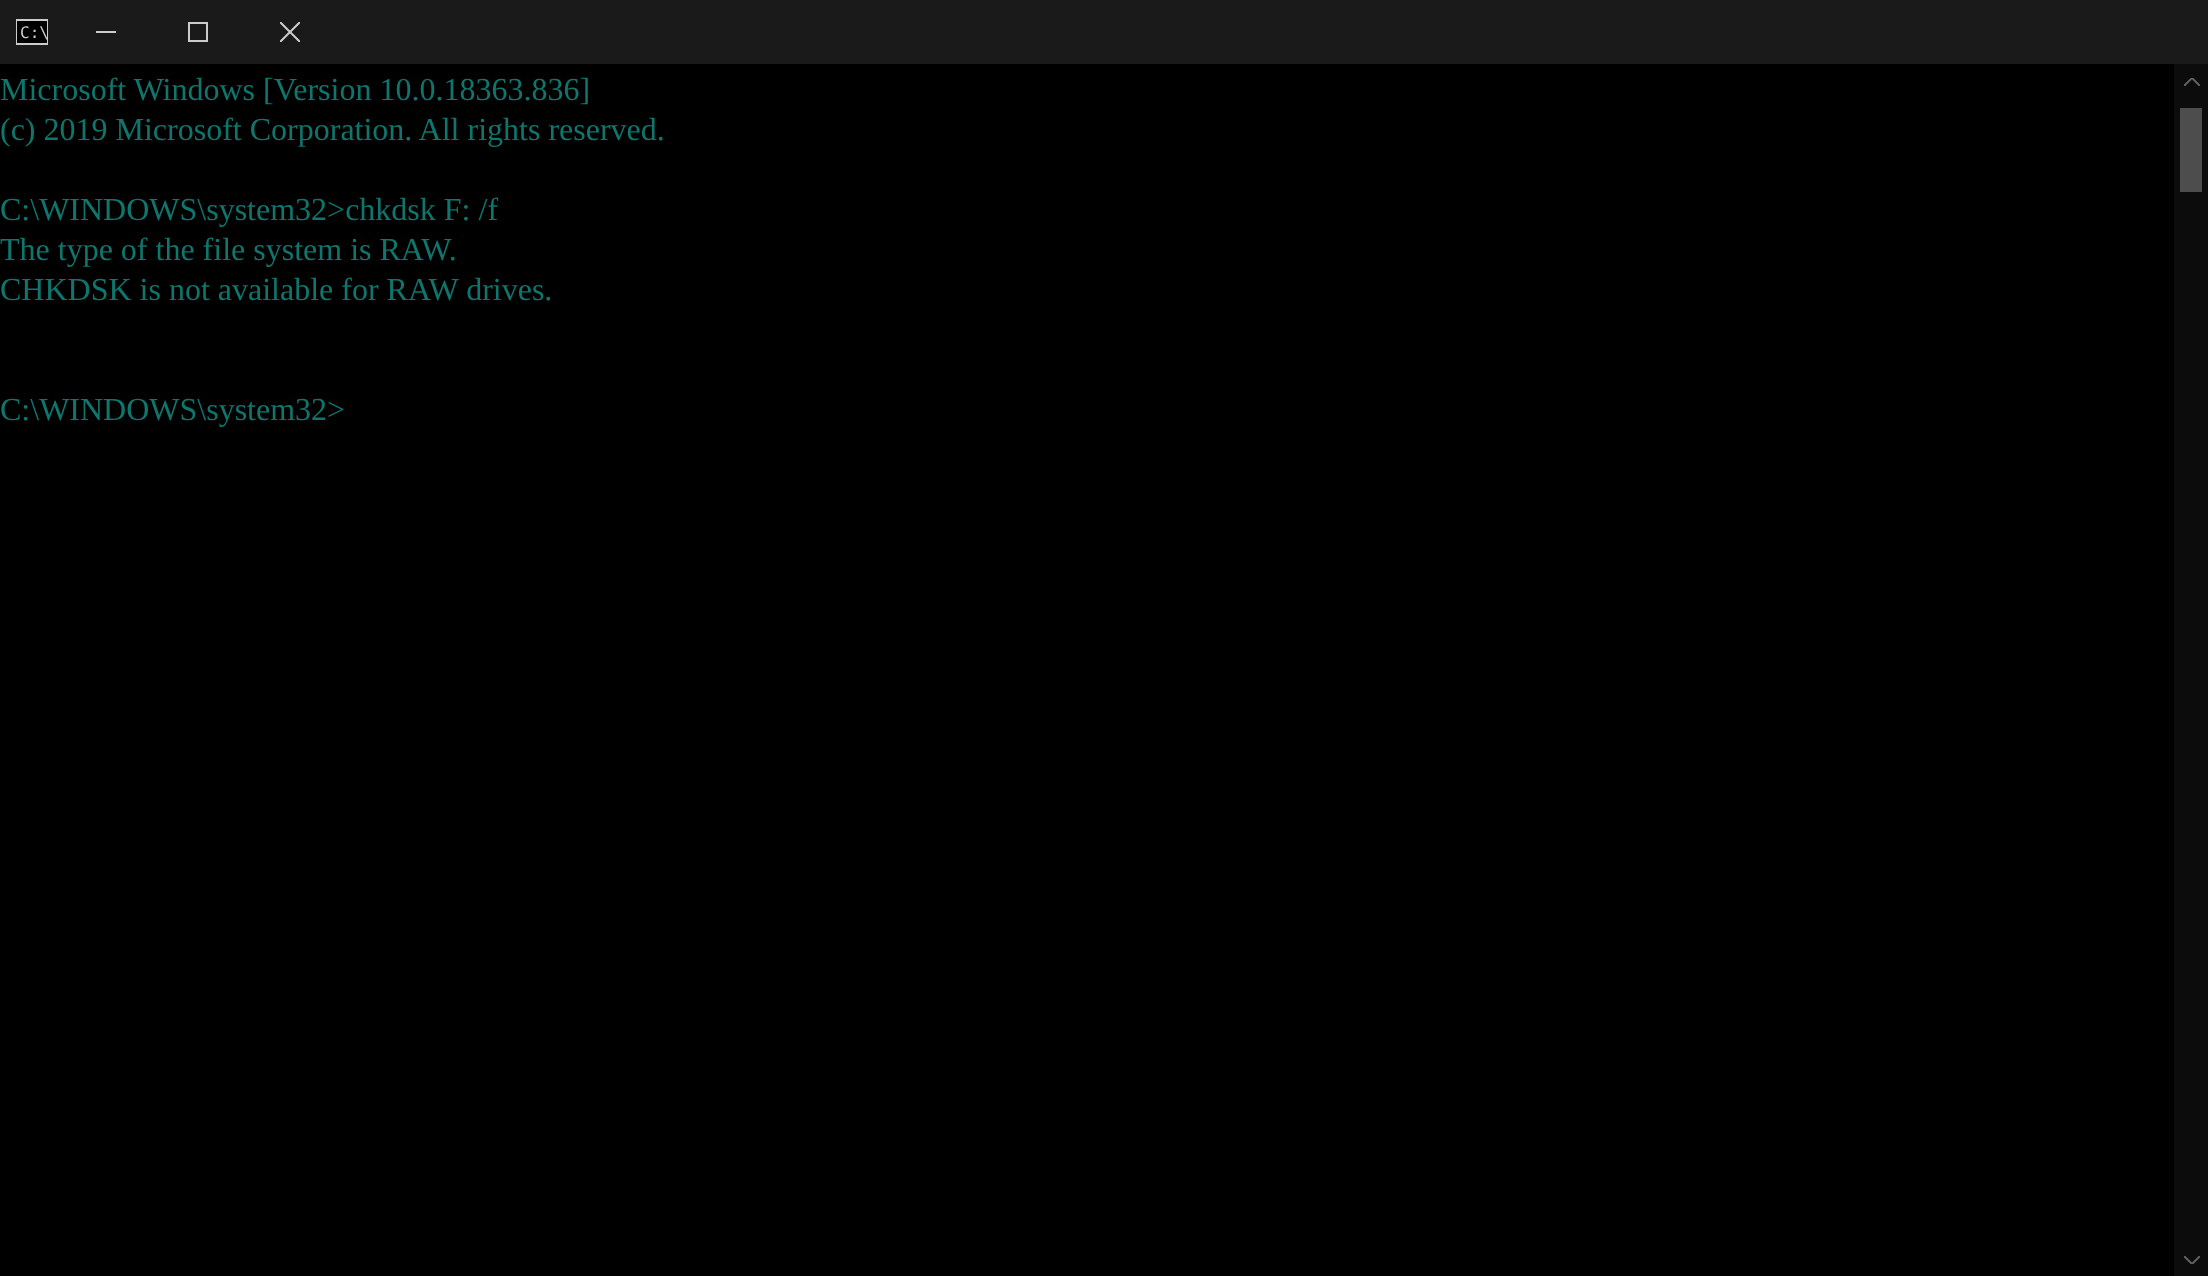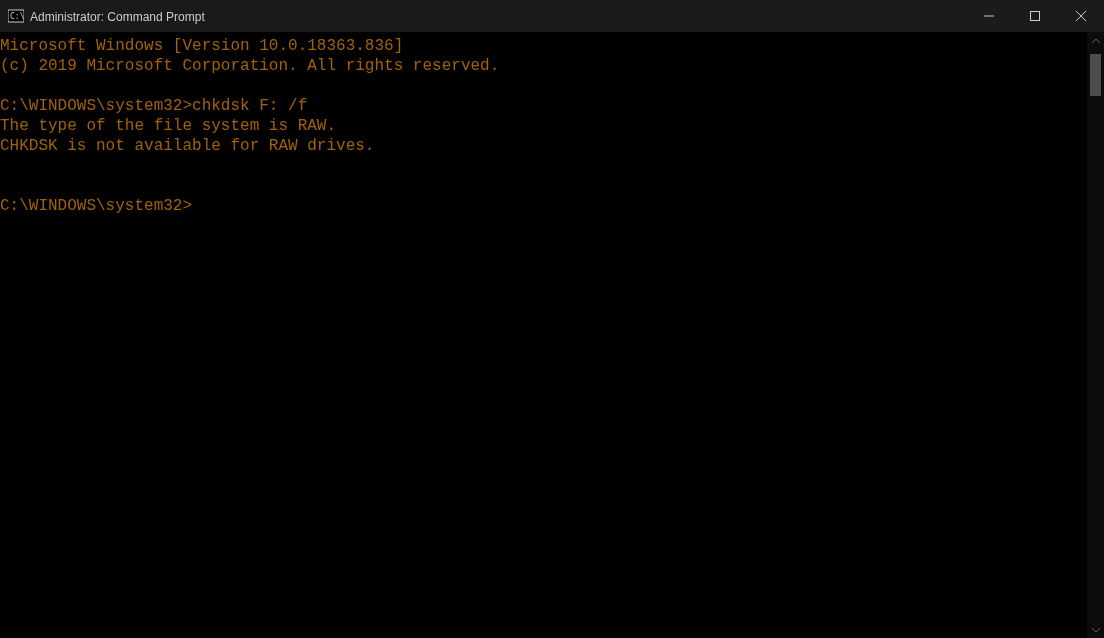--- a/index.html
+++ b/index.html
@@ -53,25 +53,25 @@
     width: 100%;
     height: calc(100% - 32px);
     background: #000;
   }
   .terminal-content {
     position: absolute;
     top: 4px;
     left: 0;
     right: 20px;
     bottom: 0;
-    color: #a16207;
+    color: #0f766e;
     font-size: 16px;
     line-height: 20px;
     white-space: pre;
-    font-family: Liberation Mono, monospace;
+    font-family: Liberation Serif, serif;
   }
   .scrollbar-track {
     position: absolute;
     top: 0;
     right: 0;
     width: 17px;
     height: 100%;
     background: #0c0c0c;
   }
   .scroll-arrow {
@@ -99,21 +99,20 @@
 </head>
 <body>
 
 <div class="titlebar">
   <div class="titlebar-icon">
     <svg width="16" height="16" viewBox="0 0 16 16">
       <rect x="0" y="2" width="16" height="12" fill="#000" stroke="#ccc" stroke-width="1"></rect>
       <text x="2" y="11" font-size="8" fill="#ccc" font-family="monospace">C:\</text>
     </svg>
   </div>
-  <div class="titlebar-title">Administrator: Command Prompt</div>
   <div class="window-controls">
     <div class="win-btn">
       <svg width="10" height="10" viewBox="0 0 10 10">
         <line x1="0" y1="5" x2="10" y2="5" stroke="#cccccc" stroke-width="1"></line>
       </svg>
     </div>
     <div class="win-btn">
       <svg width="10" height="10" viewBox="0 0 10 10">
         <rect x="0.5" y="0.5" width="9" height="9" fill="none" stroke="#cccccc" stroke-width="1"></rect>
       </svg>

